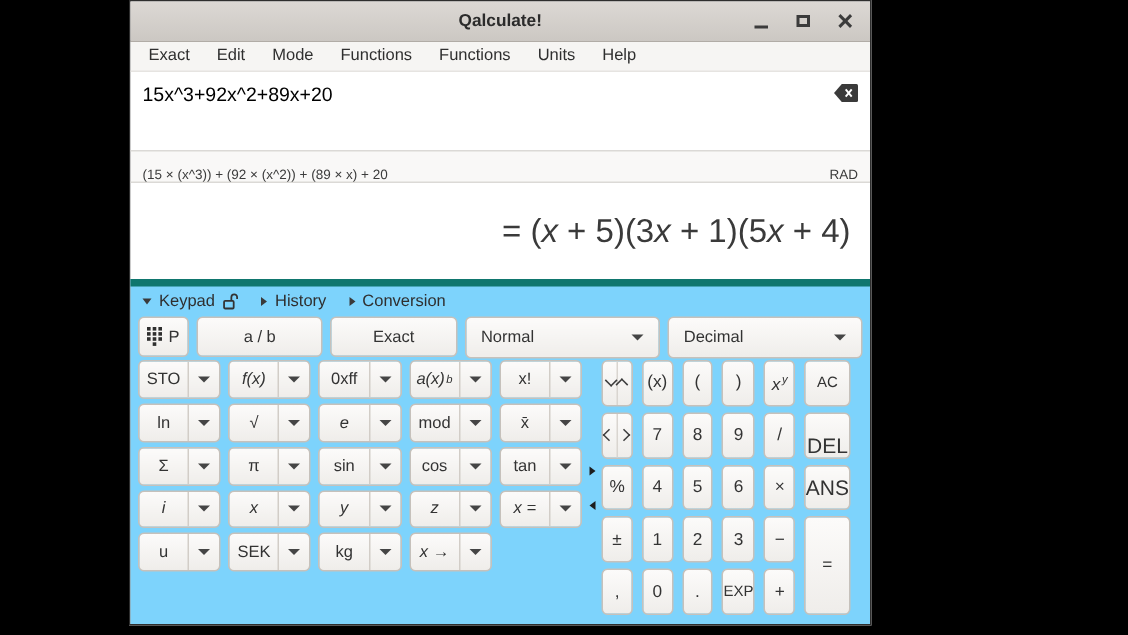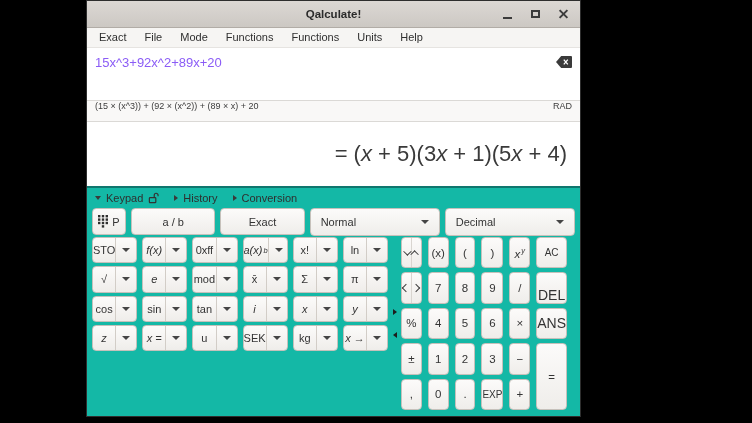--- a/index.html
+++ b/index.html
@@ -23,56 +23,56 @@
   .glyph-close::before { transform:rotate(45deg); }
   .glyph-close::after { transform:rotate(-45deg); }
 
   
   .menubar { height:20px; flex:0 0 20px; background:#f6f5f3; border-bottom:1px solid #e6e4e1;
              display:flex; align-items:center; padding-left:3px; }
   .menu-item { font-size:11px; color:#2f2f2f; padding:0 9px; line-height:19px; }
 
   
   .input-area { height:52px; flex:0 0 52px; background:#fff; position:relative;
-                padding:7px 8px; font-size:13px; color:#8b5cf6; }
+                padding:7px 8px; font-size:13px; color:#000000; }
   .backspace { position:absolute; right:8px; top:8px; width:16px; height:12px; }
 
   
   .parse-bar { height:22px; flex:0 0 22px; background:#f9f8f7; border-top:1px solid #dbd9d6;
-               border-bottom:1px solid #dbd9d6; display:flex; align-items:flex-start;
+               border-bottom:1px solid #dbd9d6; display:flex; align-items:flex-end;
                justify-content:space-between; padding:0 8px; font-size:9px; color:#3c3c3c; }
 
   
   .result-area { flex:1 1 auto; background:#fff; display:flex; align-items:center;
                  justify-content:flex-end; padding-right:13px; font-size:22px; color:#3a3a3a; }
   .it { font-style:italic; }
 
   
-  .keypad-panel { flex:0 0 230px; background:#14b8a6; border-top:2px solid #0f766e;
+  .keypad-panel { flex:0 0 230px; background:#7dd3fc; border-top:5px solid #0f766e;
                   display:flex; flex-direction:column; }
   .panel-tabs { display:flex; align-items:center; gap:15px; padding:4px 8px 2px; }
   .panel-tab { display:flex; align-items:center; gap:5px; font-size:11px; color:#2f2f2f; }
   .tri-down { width:0; height:0; border-left:3.5px solid transparent; border-right:3.5px solid transparent;
               border-top:4.5px solid #3a3a3a; }
   .tri-right { width:0; height:0; border-top:3.5px solid transparent; border-bottom:3.5px solid transparent;
                border-left:4.5px solid #3a3a3a; }
 
   .mode-toolbar { display:flex; gap:5px; padding:2px 5px 0; height:29px; }
   .tbtn { display:flex; align-items:center; justify-content:center; gap:4px;
           background:linear-gradient(#fcfbfa,#efedea); border:1px solid #c6c1bb;
           border-radius:4px; font-size:11px; color:#333; height:27px;
           font-family:"Liberation Sans","DejaVu Sans",sans-serif; }
   .pbtn { flex:0 0 34px; }
   .wide { flex:1.05; }
   .combo { flex:1.38; justify-content:space-between; padding:13px 10px; }
   .caret { width:0; height:0; border-left:4px solid transparent; border-right:4px solid transparent;
            border-top:4.5px solid #454545; display:inline-block; }
 
   .keypads { flex:1; display:flex; padding:2px 13px 6px 5px; }
-  .left-grid { width:296px; display:grid; grid-template-columns:repeat(6,1fr);
+  .left-grid { width:296px; display:grid; grid-template-columns:repeat(5,1fr);
                grid-template-rows:repeat(6,1fr); column-gap:5px; row-gap:3px; }
   .divider { width:13px; display:flex; flex-direction:column; align-items:center;
              justify-content:center; gap:17px; }
   .tri-right-sm { width:0; height:0; border-top:3.5px solid transparent; border-bottom:3.5px solid transparent;
                   border-left:4.5px solid #1d1d1d; }
   .tri-left-sm { width:0; height:0; border-top:3.5px solid transparent; border-bottom:3.5px solid transparent;
                  border-right:4.5px solid #1d1d1d; }
   .right-grid { flex:1; display:grid; grid-template-columns:repeat(6,1fr);
                 grid-template-rows:repeat(5,1fr); column-gap:6px; row-gap:4px; }
 
@@ -112,21 +112,21 @@
           <span class="glyph-max"></span>
         </span>
       <span class="winbtn">
           <span class="glyph-close"></span>
         </span>
     </div>
   </div>
 
   <div class="menubar">
     <span class="menu-item">Exact</span>
-    <span class="menu-item">File</span>
+    <span class="menu-item">Edit</span>
     <span class="menu-item">Mode</span>
     <span class="menu-item">Functions</span>
     <span class="menu-item">Functions</span>
     <span class="menu-item">Units</span>
     <span class="menu-item">Help</span>
   </div>
 
   <div class="input-area">
     <span>15x^3+92x^2+89x+20</span>
     <span class="backspace">
@@ -265,27 +265,27 @@
               <span class="caret"></span>
             </span>
           </div>
           <div class="skey">
             <span class="skey-label">π</span>
             <span class="skey-arrow">
               <span class="caret"></span>
             </span>
           </div>
           <div class="skey">
+            <span class="skey-label">sin</span>
+            <span class="skey-arrow">
+              <span class="caret"></span>
+            </span>
+          </div>
+          <div class="skey">
             <span class="skey-label">cos</span>
-            <span class="skey-arrow">
-              <span class="caret"></span>
-            </span>
-          </div>
-          <div class="skey">
-            <span class="skey-label">sin</span>
             <span class="skey-arrow">
               <span class="caret"></span>
             </span>
           </div>
           <div class="skey">
             <span class="skey-label">tan</span>
             <span class="skey-arrow">
               <span class="caret"></span>
             </span>
           </div>

